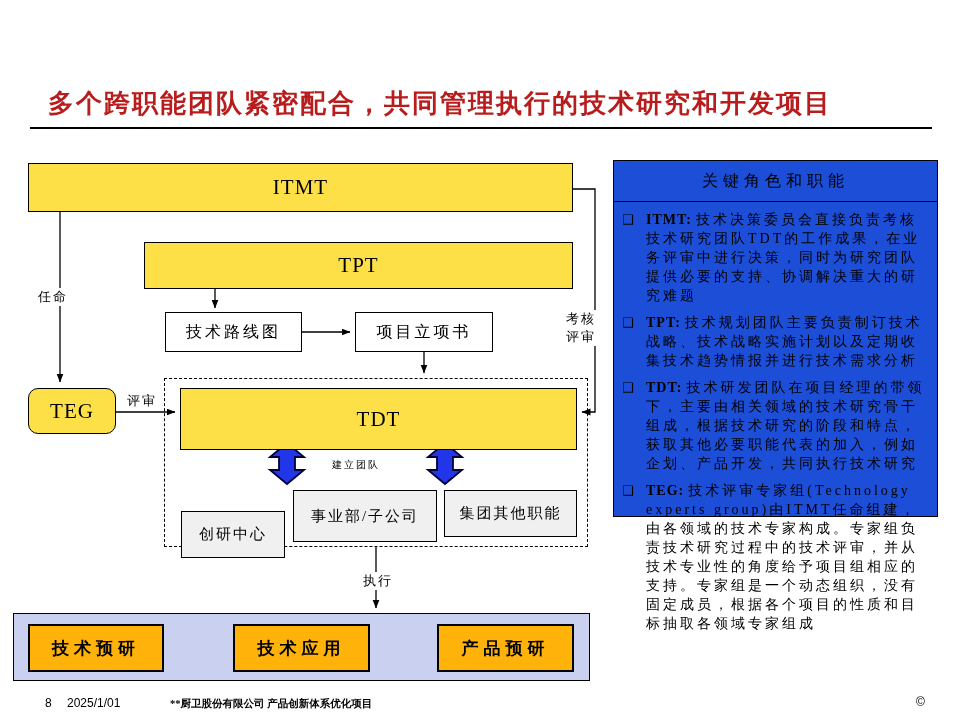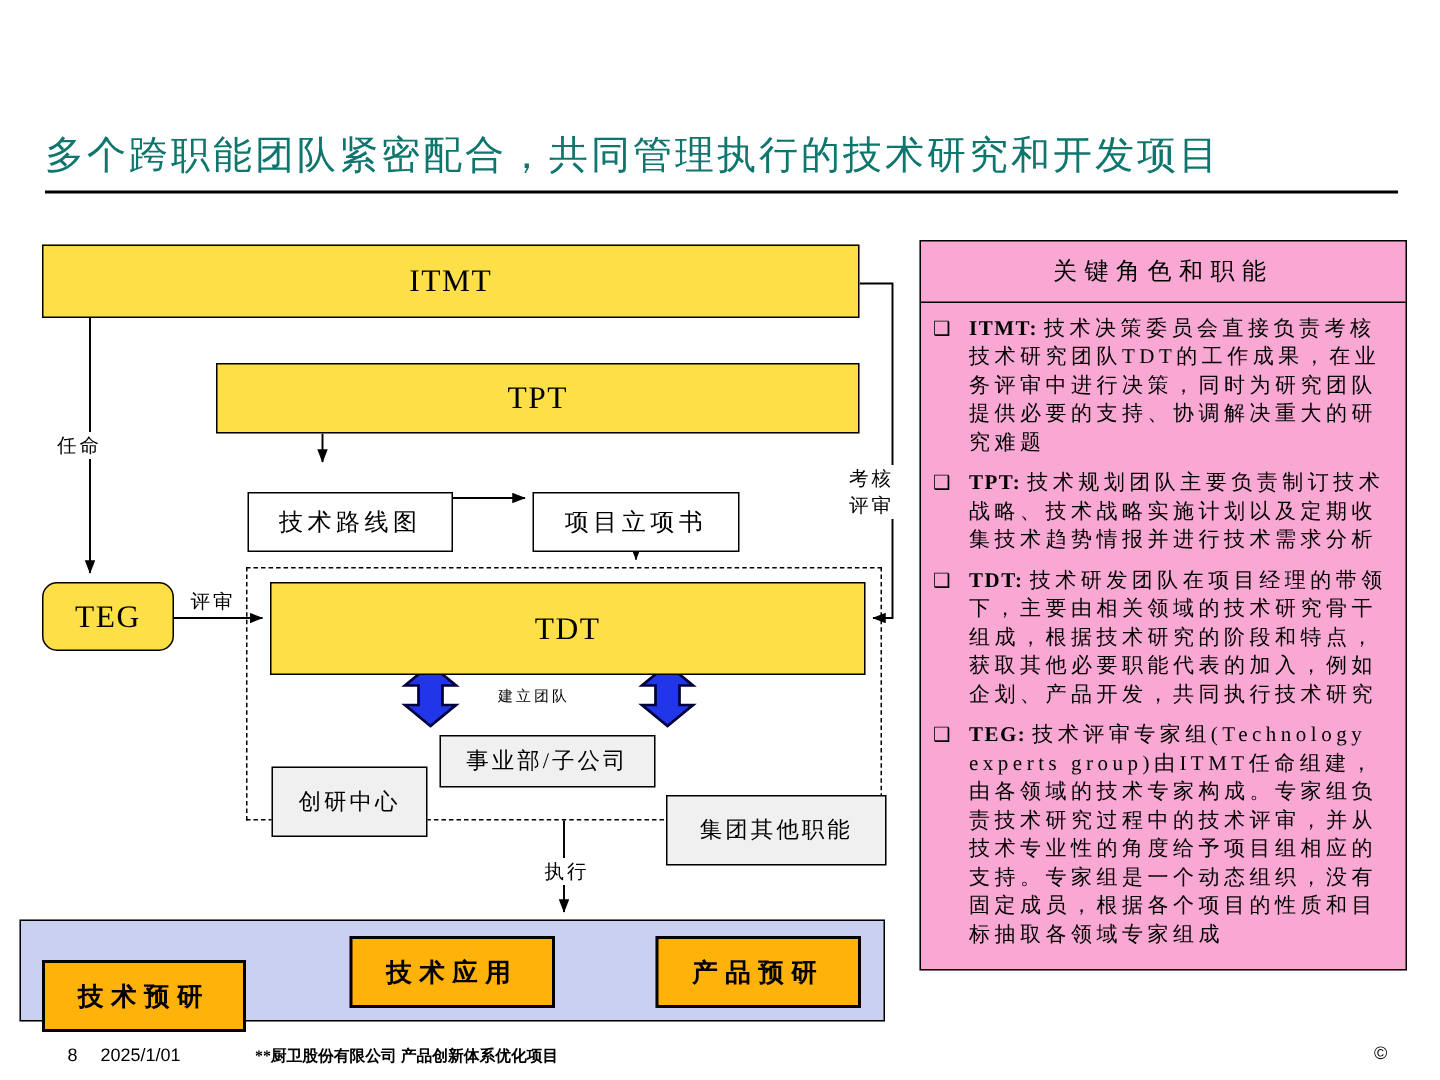--- a/index.html
+++ b/index.html
@@ -1,47 +1,47 @@
 <!DOCTYPE html>
 <html><head>
 <meta charset="utf-8">
 <style>
   html,body{margin:0;padding:0;background:#fff;}
   .slide{position:relative;width:960px;height:720px;background:#ffffff;overflow:hidden;
          font-family:"Liberation Serif","DejaVu Serif",serif;}
 
   
-  .title{position:absolute;left:30px;top:86px;width:900px;font-size:26px;font-weight:normal;
-         letter-spacing:2px;color:#0f766e;white-space:nowrap;}
+  .title{position:absolute;left:48px;top:86px;width:900px;font-size:26px;font-weight:bold;
+         letter-spacing:2px;color:#b91c1c;white-space:nowrap;}
   .title-rule{position:absolute;left:30px;top:127px;width:902px;height:2px;background:#000;}
 
   
   .box{position:absolute;box-sizing:border-box;border:1.5px solid #000;display:flex;
        align-items:center;justify-content:center;text-align:center;}
   .lav{background:#fde047;}
   .white{background:#ffffff;}
   .gray{background:#F0F0F0;}
   .acronym{font-size:21px;letter-spacing:1px;}
-  .cjk16{font-size:16px;letter-spacing:3px;margin-top:16px;}
+  .cjk16{font-size:16px;letter-spacing:3px;}
   .cjk15{font-size:15px;letter-spacing:2px;}
 
   .dashed{position:absolute;left:164px;top:378px;width:424px;height:169px;
           border:1px dashed #000;box-sizing:border-box;}
 
   .band{position:absolute;left:13px;top:613px;width:577px;height:68px;background:#C9D0F0;
         border:1.5px solid #000;box-sizing:border-box;}
   .orange{background:#FFB30A;border:2px solid #000;font-size:17px;font-weight:bold;letter-spacing:5px;}
 
   .connectors{position:absolute;left:0;top:0;width:960px;height:720px;pointer-events:none;}
 
   .edge-label{position:absolute;background:#fff;font-size:13px;letter-spacing:2px;
               line-height:18px;padding:0 2px;white-space:nowrap;}
 
   
-  .panel{position:absolute;left:613px;top:160px;width:325px;height:487px;background:#f9a8d4;
+  .panel{position:absolute;left:613px;top:160px;width:325px;height:357px;background:#1d4ed8;
          border:1.5px solid #000;box-sizing:border-box;}
   .panel-header{height:40px;border-bottom:1.5px solid #000;display:flex;align-items:center;
                 justify-content:center;font-size:16px;letter-spacing:5px;}
   .panel-body{padding:8px 6px 4px 8px;}
   .bullet{display:flex;margin-bottom:8px;}
   .bullet .marker{width:24px;flex:0 0 24px;font-size:13px;line-height:19px;
                   font-family:"DejaVu Sans",sans-serif;}
   .bullet .btxt{flex:1;font-size:14px;line-height:19px;letter-spacing:3px;}
   .bullet .btxt b{letter-spacing:1px;margin-right:4px;}
 
@@ -77,25 +77,25 @@
     <polygon points="445,443 462,457 453,457 453,470 462,470 445,484 428,470 437,470 437,457 428,457" fill="#2136E8" stroke="#00003a" stroke-width="1.8"></polygon>
   </svg>
 
   <div class="box lav acronym" style="left:28px;top:163px;width:545px;height:49px;">ITMT</div>
   <div class="box lav acronym" style="left:144px;top:242px;width:429px;height:47px;">TPT</div>
   <div class="box white cjk16" style="left:165px;top:312px;width:137px;height:40px;">技术路线图</div>
   <div class="box white cjk16" style="left:355px;top:312px;width:138px;height:40px;">项目立项书</div>
   <div class="box lav acronym" style="left:28px;top:388px;width:88px;height:46px;border-radius:10px;">TEG</div>
   <div class="box lav acronym" style="left:180px;top:388px;width:397px;height:62px;">TDT</div>
   <div class="box gray cjk15" style="left:181px;top:490px;width:104px;height:47px;margin-top:21px;">创研中心</div>
-  <div class="box gray cjk15" style="left:293px;top:490px;width:144px;height:35px;">事业部/子公司</div>
-  <div class="box gray cjk15" style="left:444px;top:490px;width:147px;height:47px;margin-top:40px;">集团其他职能</div>
+  <div class="box gray cjk15" style="left:293px;top:490px;width:144px;height:52px;">事业部/子公司</div>
+  <div class="box gray cjk15" style="left:444px;top:490px;width:133px;height:47px;">集团其他职能</div>
 
   <div class="band"></div>
-  <div class="box orange" style="left:28px;top:624px;width:136px;height:48px;margin-top:16px;">技术预研</div>
+  <div class="box orange" style="left:28px;top:624px;width:136px;height:48px;">技术预研</div>
   <div class="box orange" style="left:233px;top:624px;width:137px;height:48px;">技术应用</div>
   <div class="box orange" style="left:437px;top:624px;width:137px;height:48px;">产品预研</div>
 
   <div class="edge-label" style="left:36px;top:288px;">任命</div>
   <div class="edge-label" style="left:125px;top:392px;">评审</div>
   <div class="edge-label" style="left:564px;top:310px;">
     <span style="display:block;">考核</span>
     <span style="display:block;">评审</span>
   </div>
   <div class="edge-label" style="left:330px;top:456px;font-size:10px;">建立团队</div>

